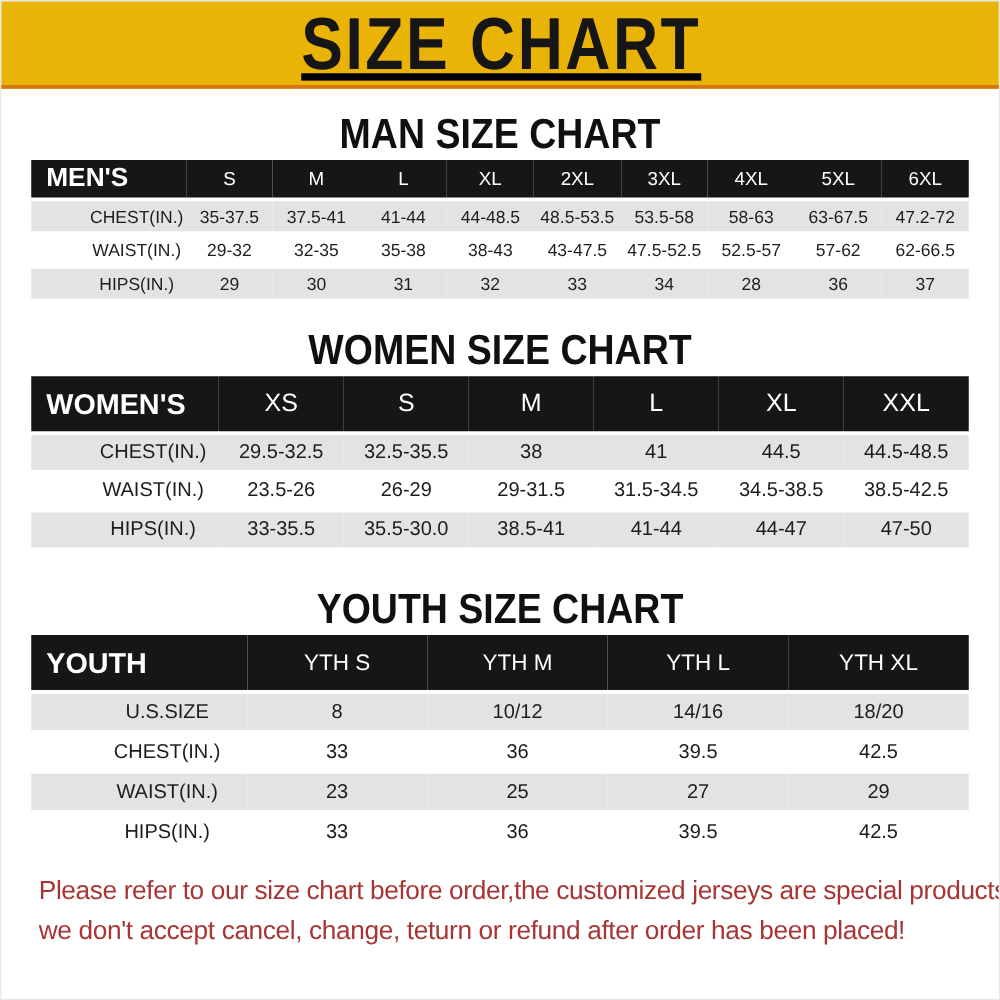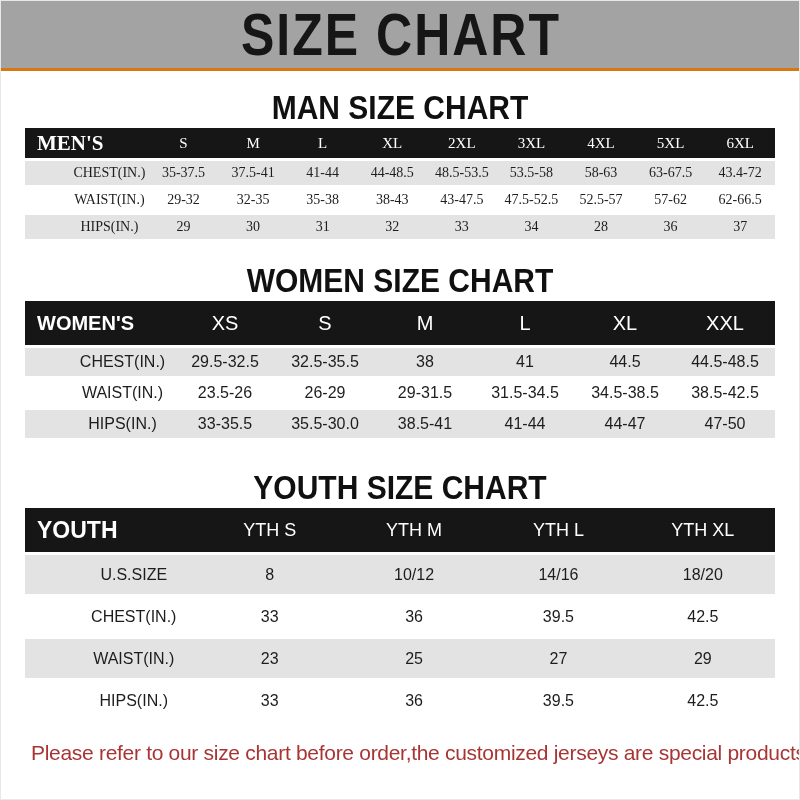--- a/index.html
+++ b/index.html
@@ -49,54 +49,54 @@
     font-weight: bold; text-align: left; padding-left: 12px;
   }
   table.size-table td {
     text-align: center; color: #1d1d1d; white-space: nowrap; overflow: hidden;
   }
   table.size-table td.row-label { color: #1d1d1d; padding-left: 45px; }
   table.size-table tbody tr:nth-child(odd)  { background: #E3E3E3; }
   table.size-table tbody tr:nth-child(even) { background: #FFFFFF; }
 
   
-  .men-table { margin-top: 14px; font-family: Liberation Serif, serif; }
+  .men-table { margin-top: 14px; }
   .men-table th { height: 30px; font-size: 15px; }
   .men-table th.label-col { font-size: 21px; width: 16.5%; }
   .men-table td { height: 24px; font-size: 14px; }
   .men-table td.row-label { font-size: 14px; }
 
   
   .women-table { margin-top: 14px; }
   .women-table th { height: 44px; font-size: 20px; }
-  .women-table th.label-col { font-size: 20px; width: 20%; }
+  .women-table th.label-col { font-size: 23px; width: 20%; }
   .women-table td { height: 28px; font-size: 16px; }
 
   
   .youth-table { margin-top: 16px; border-spacing: 0 4px; }
   .youth-table th { height: 44px; font-size: 18px; }
   .youth-table th.label-col { font-size: 23px; width: 23%; }
-  .youth-table td { height: 39px; font-size: 16px; }
+  .youth-table td { height: 29px; font-size: 16px; }
 
   
   .notice {
     margin-top: 14px;
     padding-left: 30px; padding-right: 10px;
     color: #A93434;
     font-size: 21px;
     line-height: 32px;
     letter-spacing: -0.3px;
     font-weight: normal;
   }
   .notice-line { white-space: nowrap; }
 </style>
 </head>
 <body>
 
-<div class="banner" style="background: #a3a3a3;">
+<div class="banner" style="background: #eab308; text-decoration: underline;">
   <div class="banner-title" style="color: rgb(22, 22, 22);">SIZE CHART</div>
 </div>
 
 <div class="section">
   <div class="section-title title-men">MAN SIZE CHART</div>
   <table class="size-table men-table">
       <thead>
         <tr>
           <th class="label-col">MEN'S</th>
           <th>S</th>
@@ -114,21 +114,21 @@
         <tr>
           <td class="row-label">CHEST(IN.)</td>
           <td>35-37.5</td>
           <td>37.5-41</td>
           <td>41-44</td>
           <td>44-48.5</td>
           <td>48.5-53.5</td>
           <td>53.5-58</td>
           <td>58-63</td>
           <td>63-67.5</td>
-          <td>43.4-72</td>
+          <td>47.2-72</td>
         </tr>
         <tr>
           <td class="row-label">WAIST(IN.)</td>
           <td>29-32</td>
           <td>32-35</td>
           <td>35-38</td>
           <td>38-43</td>
           <td>43-47.5</td>
           <td>47.5-52.5</td>
           <td>52.5-57</td>
@@ -237,13 +237,14 @@
           <td>36</td>
           <td>39.5</td>
           <td>42.5</td>
         </tr>
       </tbody>
     </table>
 </div>
 
 <div class="notice" style="color: rgb(169, 52, 52);">
   <div class="notice-line">Please refer to our size chart before order,the customized jerseys are special products,</div>
+  <div class="notice-line">we don't accept cancel, change, teturn or refund after order has been placed!</div>
 </div>
 
 </body></html>

